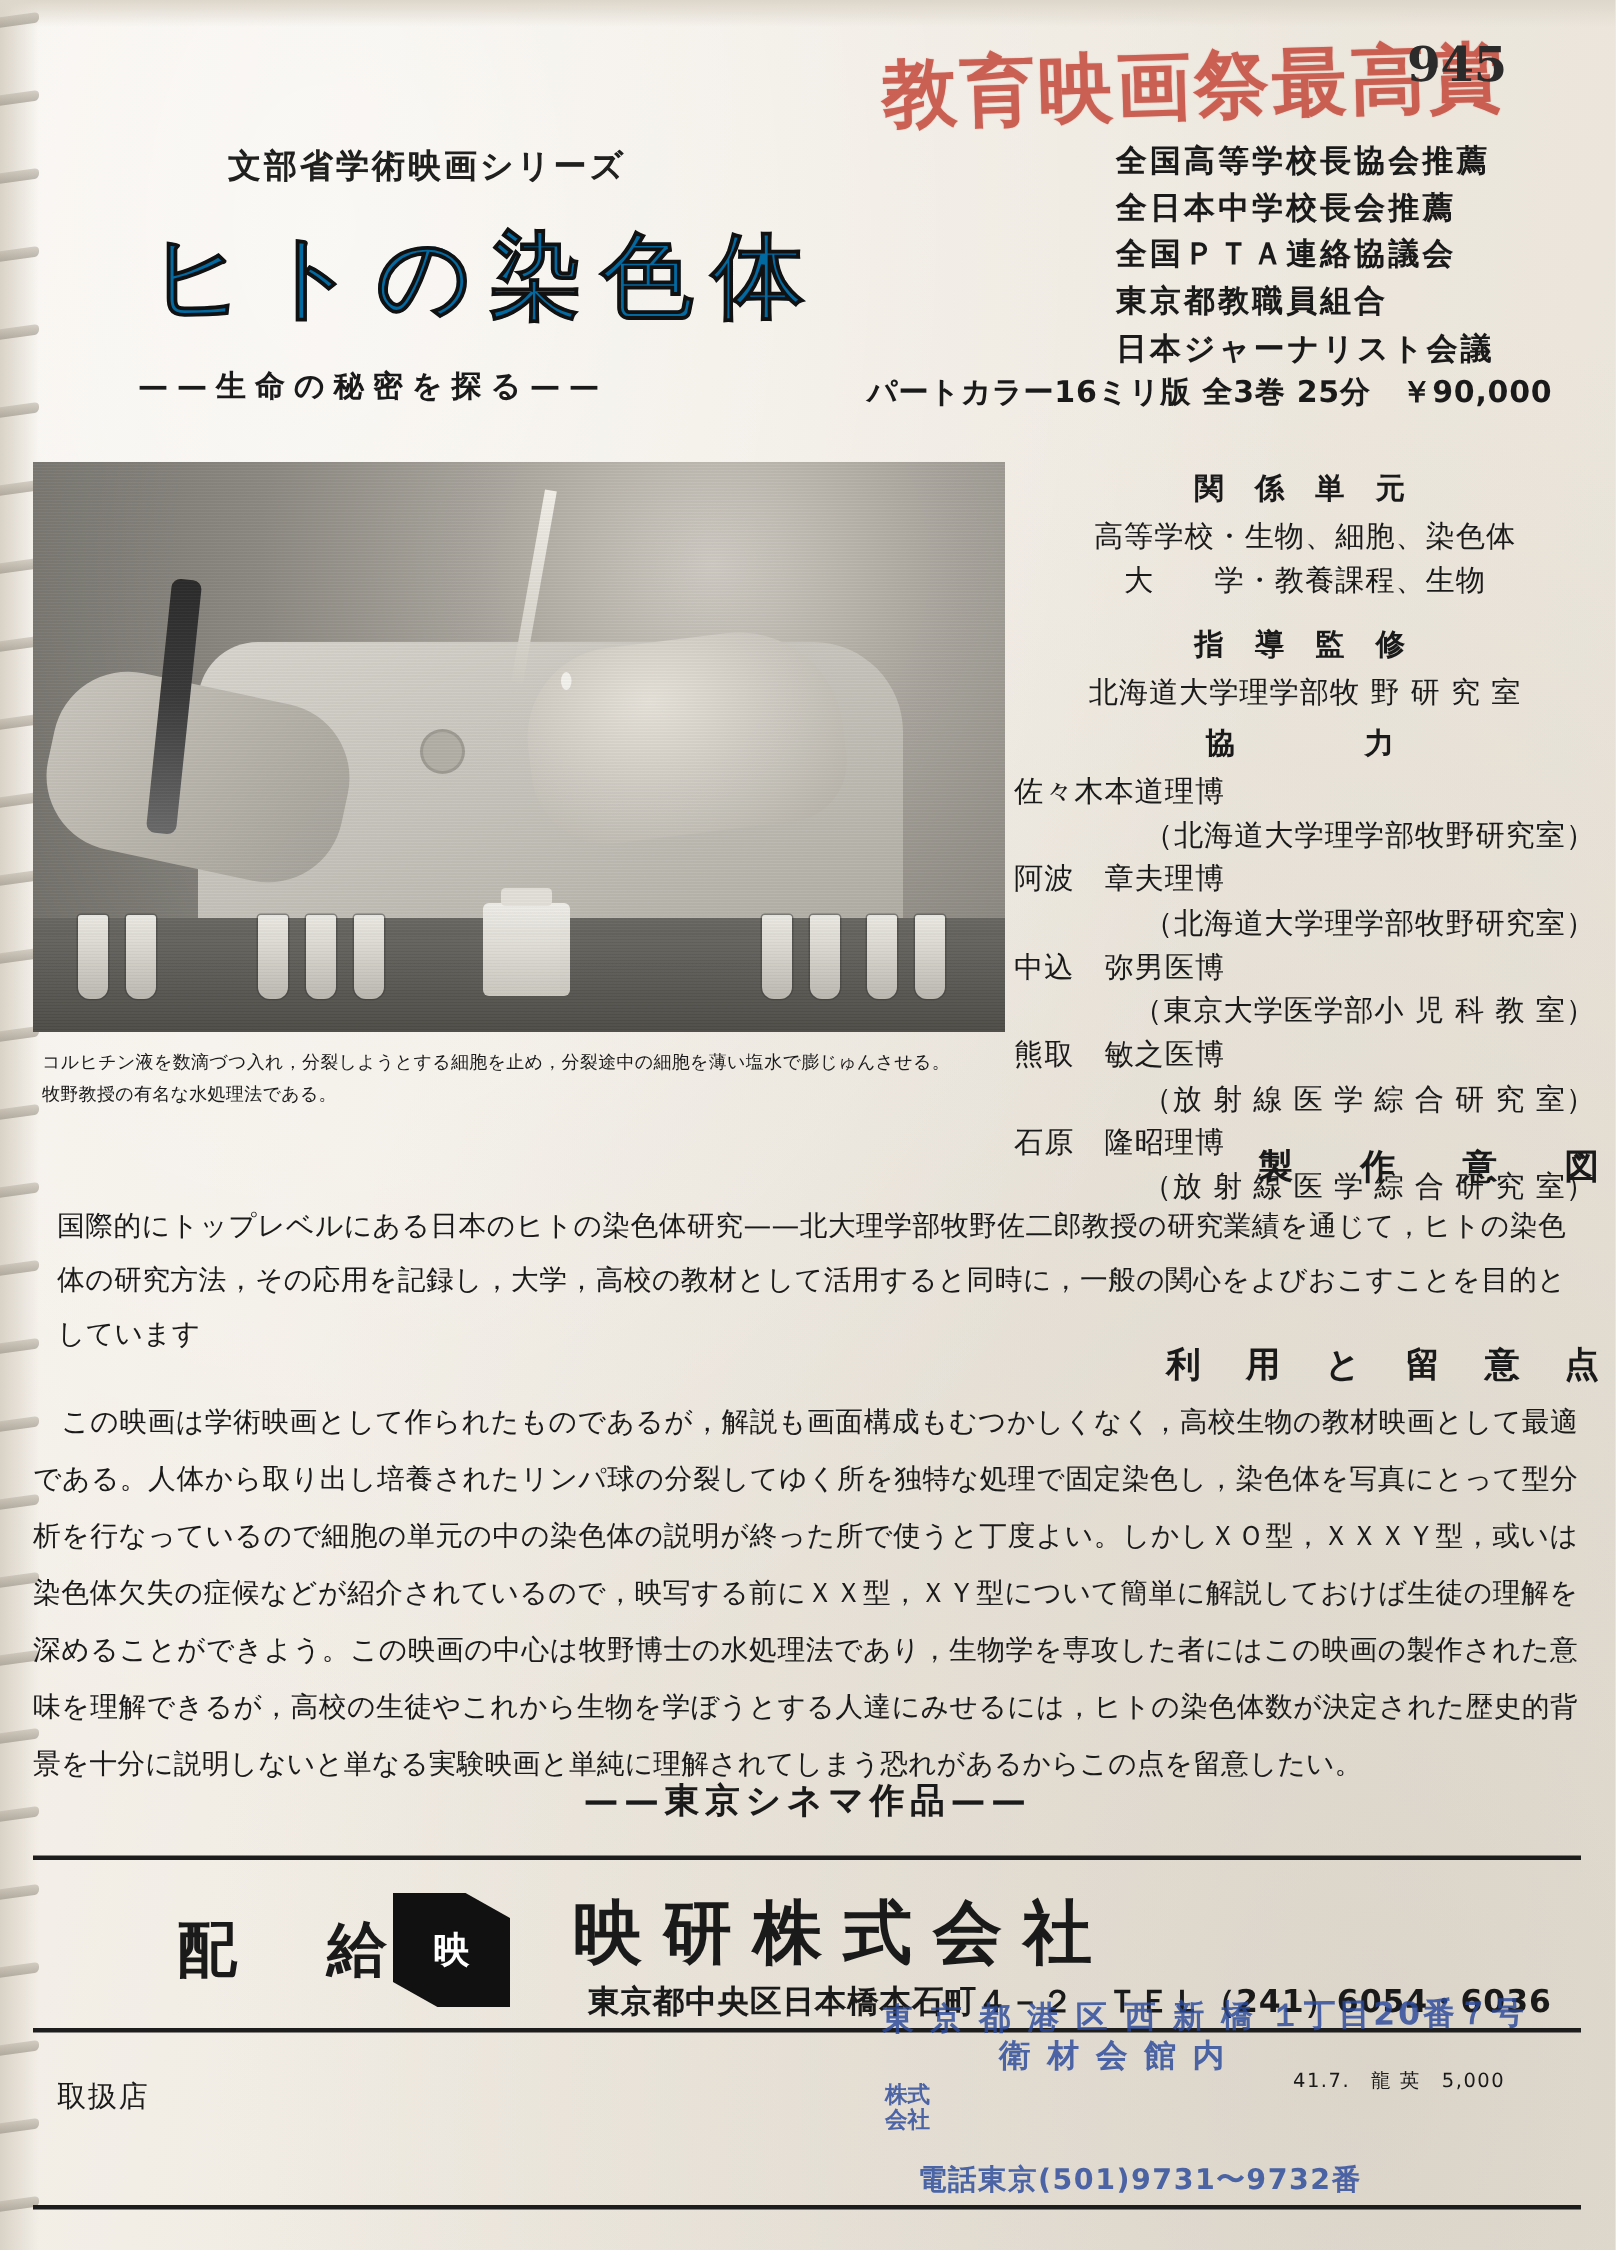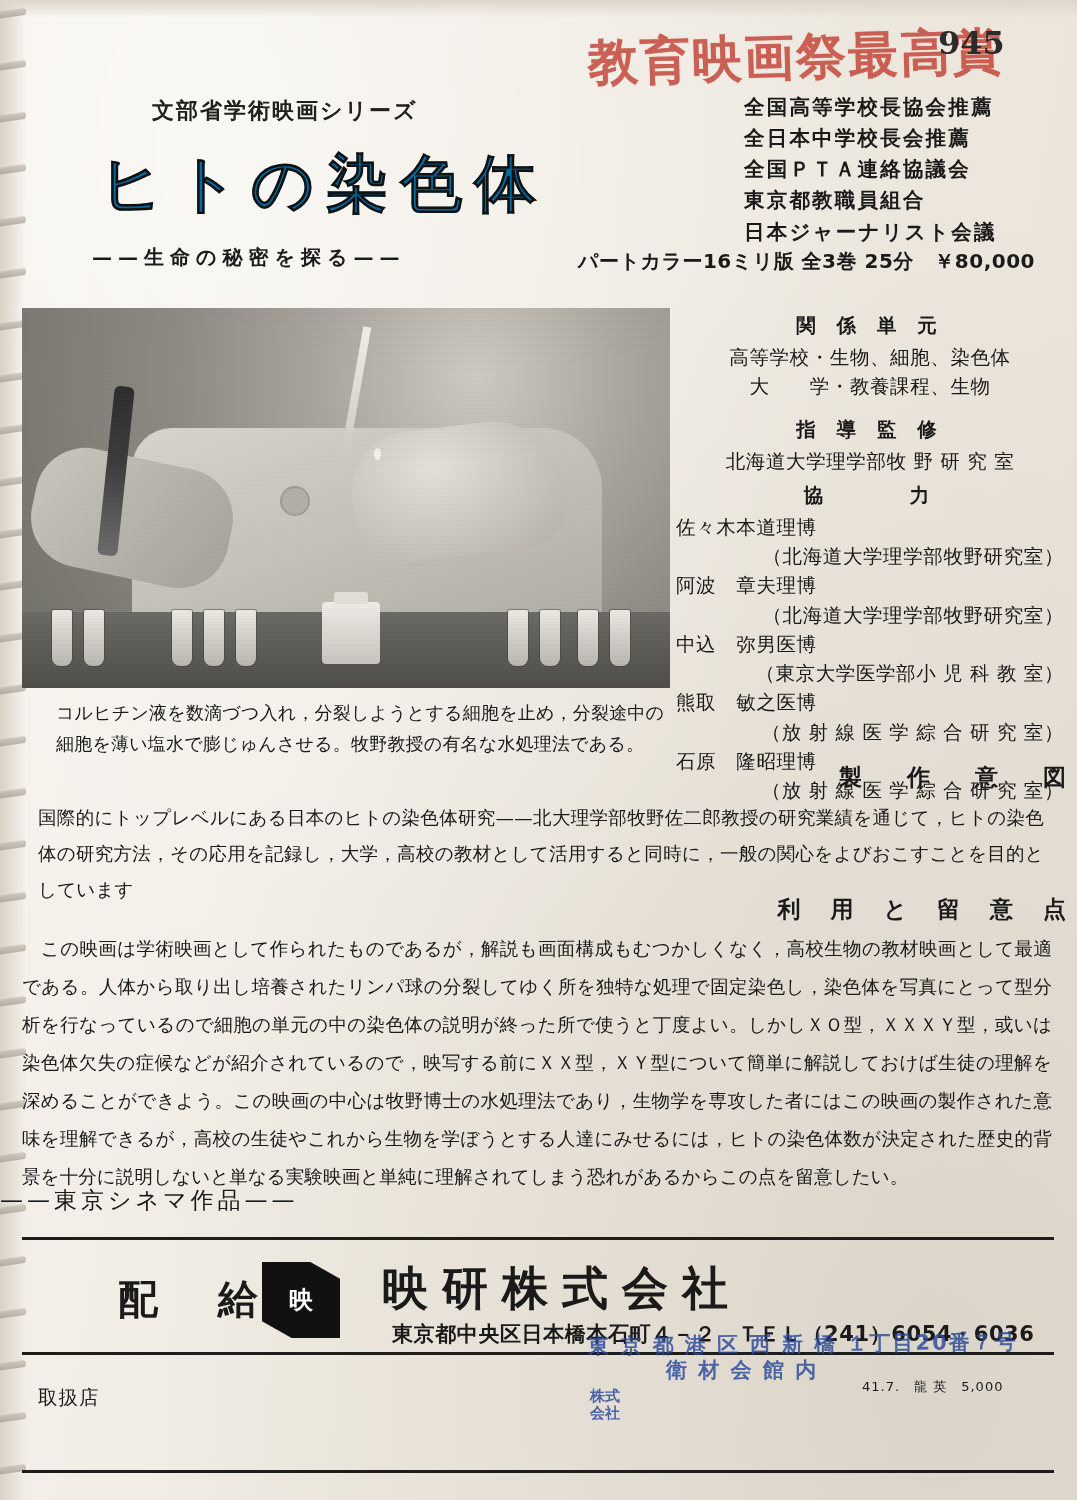--- a/index.html
+++ b/index.html
@@ -150,22 +150,22 @@
     content:""; position:absolute; left:12px; top:-10px; width:34px; height:12px;
     background:#e3e0d9; border-radius:3px;
   }
   .photo .grain {
     position:absolute; inset:0;
     background-image:
       repeating-linear-gradient(0deg, rgba(255,255,255,.05) 0 1px, rgba(0,0,0,.05) 1px 2px);
     opacity:.55;
   }
   .caption {
-    position:absolute; left:56px; top:698px; width:610px;
-    font-size:18px; line-height:1.72; letter-spacing:0.2px;
+    position:absolute; left:28px; top:698px; width:610px;
+    font-size:12px; line-height:1.72; letter-spacing:0.2px;
   }
 
   
   .rc { position:absolute; left:676px; top:310px; width:388px; font-size:19.5px; }
   .rc .h {
     text-align:center; font-weight:700; letter-spacing:7px; margin:2px 0 4px;
   }
   .rc .line { line-height:1.5; letter-spacing:0.6px; white-space:nowrap; }
   .rc .center { text-align:center; }
   .rc .right { text-align:right; }
@@ -178,22 +178,22 @@
   .intent-b {
     position:absolute; left:38px; width:1006px; top:800px;
     font-size:18.5px; line-height:1.95; letter-spacing:0.2px; text-align:justify;
   }
   .use-h { position:absolute; left:0; right:0; top:894px; }
   .use-b {
     position:absolute; left:22px; width:1030px; top:930px;
     font-size:18.5px; line-height:2.05; letter-spacing:0.1px; text-align:justify;
   }
   .studio {
-    position:absolute; left:0; right:0; top:1185px; text-align:left;
-    font-size:23px; font-weight:400; letter-spacing:4px;
+    position:absolute; left:0; right:0; top:1185px; text-align:center;
+    font-size:23px; font-weight:700; letter-spacing:4px;
   }
 
   
   .rule { position:absolute; left:22px; width:1032px; height:3px; background:#1d1d1d; }
   .rule.r1 { top:1237px; }
   .rule.r2 { top:1352px; }
   .rule.r3 { top:1470px; height:3px; }
 
   .dist-label {
     position:absolute; left:118px; top:1272px;
@@ -279,21 +279,21 @@
   <div class="subtitle">——生命の秘密を探る——</div>
 
   <div class="recs">
     <div>全国高等学校長協会推薦</div>
     <div>全日本中学校長会推薦</div>
     <div>全国ＰＴＡ連絡協議会</div>
     <div>東京都教職員組合</div>
     <div>日本ジャーナリスト会議</div>
   </div>
 
-  <div class="format-line">パートカラー16ミリ版 全3巻 25分　￥80,000</div>
+  <div class="format-line">パートカラー16ミリ版 全3巻 25分　￥90,000</div>
 
   <div class="photo">
     <div class="bg"></div>
     <div class="coat"></div>
     <div class="arm-left"></div>
     <div class="dropper"></div>
     <div class="pipette"></div>
     <div class="hand"></div>
     <div class="drop"></div>
     <div class="bench"></div>
@@ -347,14 +347,15 @@
   <div class="company">映研株式会社</div>
   <div class="addr">東京都中央区日本橋本石町４－２　ＴＥＬ（241）6054・6036</div>
   <div class="rule r2"></div>
   <div class="dealer">取扱店</div>
   <div class="print-code">41.7.　龍 英　5,000</div>
   <div class="rule r3"></div>
 
   <div class="bstamp bs1">東 京 都 港 区 西 新 橋 １丁目20番７号</div>
   <div class="bstamp bs2">衛 材 会 館 内</div>
   <div class="bstamp bs3">株式<br>会社</div>
+  <div class="bstamp bs5">電話東京(501)9731〜9732番</div>
 
 </div>
 
 </body></html>

